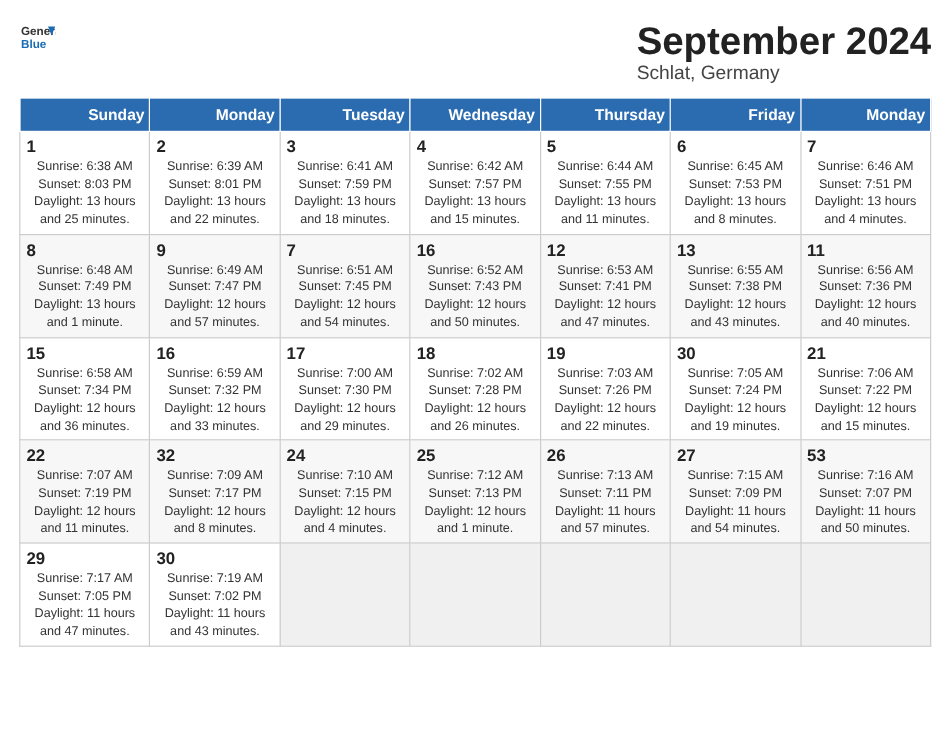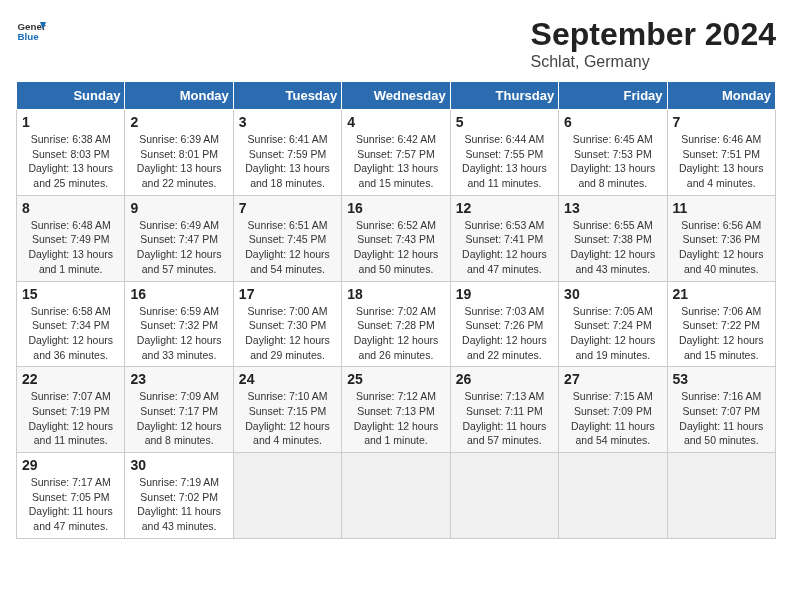--- a/index.html
+++ b/index.html
@@ -198,21 +198,21 @@
           <span class="day-number">21</span>
           <div class="day-detail">Sunrise: 7:06 AM<br>Sunset: 7:22 PM<br>Daylight: 12 hours<br>and 15 minutes.</div>
         </td>
       </tr>
       <tr>
         <td>
           <span class="day-number">22</span>
           <div class="day-detail">Sunrise: 7:07 AM<br>Sunset: 7:19 PM<br>Daylight: 12 hours<br>and 11 minutes.</div>
         </td>
         <td>
-          <span class="day-number">23</span>
+          <span class="day-number">32</span>
           <div class="day-detail">Sunrise: 7:09 AM<br>Sunset: 7:17 PM<br>Daylight: 12 hours<br>and 8 minutes.</div>
         </td>
         <td>
           <span class="day-number">24</span>
           <div class="day-detail">Sunrise: 7:10 AM<br>Sunset: 7:15 PM<br>Daylight: 12 hours<br>and 4 minutes.</div>
         </td>
         <td>
           <span class="day-number">25</span>
           <div class="day-detail">Sunrise: 7:12 AM<br>Sunset: 7:13 PM<br>Daylight: 12 hours<br>and 1 minute.</div>
         </td>

